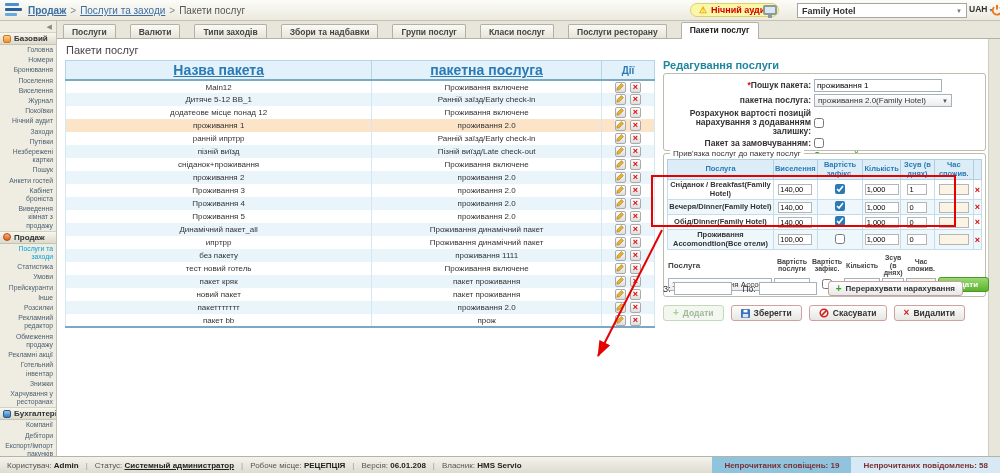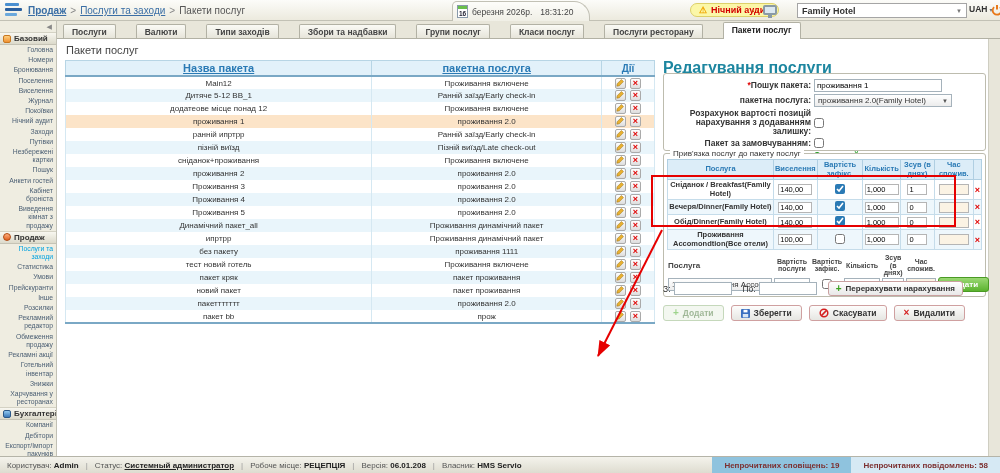--- a/index.html
+++ b/index.html
@@ -33,44 +33,44 @@
   .collapse { text-align:right; color:#888; font-size:7px; padding:2px 4px 1px; cursor:pointer; }
   .sb-head { min-height:13px; background:linear-gradient(#f8f7f0,#dcdacb); border-top:1px solid #d4d2c4; border-bottom:1px solid #c5c3b5; font-weight:bold; font-size:8px; color:#333; display:flex; align-items:center; gap:3px; padding:1px 0 1px 3px; cursor:pointer; }
   .sb-ico { width:8px; height:8px; border-radius:2px; flex:0 0 auto; }
   [data-name="base-section-icon"] { background:linear-gradient(#ffd080,#f09030); border:1px solid #c87820; }
   [data-name="sales-section-icon"] { background:linear-gradient(#ffb080,#e06020); border:1px solid #b04810; border-radius:50%; }
   [data-name="accounting-section-icon"] { background:linear-gradient(#90c8f0,#3a78b8); border:1px solid #2a5888; }
   .sb-item { text-align:right; padding:1px 3px 1px 1px; color:#4a5e73; font-size:6.8px; line-height:8.2px; cursor:pointer; }
   .sb-item.active { color:#00a2e0; }
 
   
-  .tabbar { position:absolute; left:57px; right:0; top:21px; height:18px; background:#e8e6da; display:flex; align-items:flex-end; gap:20px; padding:0 0 0 6px; }
+  .tabbar { position:absolute; left:57px; right:0; top:21px; height:18px; background:#e8e6da; display:flex; align-items:flex-end; gap:14px; padding:0 0 0 6px; }
   .tab { height:15px; padding:2px 8px; font-size:8.5px; font-weight:bold; color:#444; background:linear-gradient(#fafaf5,#e5e3d8); border:1px solid #b2b1a4; border-bottom:none; border-radius:2px 2px 0 0; white-space:nowrap; cursor:pointer; }
   .tab.active { background:#fff; height:17px; color:#222; position:relative; z-index:2; }
 
   
   .content { position:absolute; left:57px; right:0; top:38px; bottom:17px; background:#fff; border-top:1px solid #b2b1a4; }
   .rstrip { position:absolute; right:0; top:0; width:12px; bottom:0; background:#e8e6da; border-left:1px solid #cfcec2; }
   .page-title { position:absolute; left:9px; top:5px; font-size:11px; font-weight:normal; color:#444; }
 
   .pkg-wrap { position:absolute; left:8px; top:21px; width:590px; }
   table.pkg { width:100%; border-collapse:collapse; font-size:8px; border:1px solid #9cc2d8; border-bottom:2px solid #7aa8c5; }
   .pkg th { background:#e2f1fa; border:1px solid #b7d5e5; border-bottom:2px solid #7aa8c5; height:15px; padding:1px; }
   .pkg th:nth-child(1){ width:52%; } .pkg th:nth-child(2){ width:39%; } .pkg th:nth-child(3){ width:9%; }
-  .th-link { color:#2a7ab5; font-weight:bold; text-decoration:underline; font-size:11px; cursor:pointer; }
+  .th-link { color:#2a7ab5; font-weight:bold; text-decoration:underline; font-size:14px; cursor:pointer; }
   .th-plain { color:#2a7ab5; font-weight:bold; font-size:10px; }
   .pkg td { border-left:1px solid #d5e8f2; border-right:1px solid #d5e8f2; text-align:center; height:13px; padding:0 2px; color:#333; }
   .pkg tr.alt td { background:#e9f5fb; }
   .pkg tr.sel td { background:#fce4c8; }
   .mini-btn { display:inline-block; width:11px; height:11px; line-height:9px; background:linear-gradient(#fff,#ddd); border:1px solid #aaa; border-radius:2px; font-size:9px; margin:0 2px; cursor:pointer; text-align:center; vertical-align:middle; }
   .mini-btn.del { color:#e00000; font-weight:bold; }
 
   
   .edit-panel { position:absolute; left:606px; top:20px; width:325px; height:400px; font-size:8.5px; }
-  .ep-title { color:#1d86a0; font-weight:bold; font-size:16px; }
+  .ep-title { color:#1d86a0; font-weight:bold; font-size:11px; }
   .fs1 { position:absolute; left:0; top:14px; width:323px; height:78px; border:1px solid #bdbcae; border-radius:3px; background:#fff; padding:5px 4px 2px; }
   .frow { display:flex; align-items:center; margin-bottom:2px; }
   .flabel { width:146px; text-align:right; font-weight:bold; color:#333; padding-right:3px; font-size:8.5px; line-height:9px; }
   .req { color:#e00000; }
   .tinput { height:13px; border:1px solid #a5b2bb; font-size:8px; padding:0 2px; font-family:inherit; background:#fff; }
   .w128{width:128px} .w138{width:138px} .w58{width:58px} .w36{width:36px} .w30{width:30px} .w22{width:22px}
   .cream { background:#fbf3e4; }
   .sbox { height:13px; border:1px solid #a5b2bb; background:linear-gradient(#fff,#ececec); display:flex; align-items:center; justify-content:space-between; padding:0 3px; font-size:8px; overflow:hidden; white-space:nowrap; cursor:pointer; }
   .sbox .arr { font-size:6px; color:#555; margin-left:2px; }
   .cb { width:10px; height:10px; accent-color:#2a7ab5; }
@@ -128,25 +128,20 @@
 </head>
 <body>
 
 <header class="topbar" data-name="top-bar">
   <span class="logo" data-name="app-logo-icon"><svg width="17" height="14">
         <rect y="0" width="14" height="3" rx="1" fill="#4a8fd0"></rect>
         <rect y="5" width="17" height="3" rx="1" fill="#2a5f9e"></rect>
         <rect y="10" width="12" height="3" rx="1" fill="#6aa8dc"></rect>
       </svg></span>
   <nav class="breadcrumb" data-name="breadcrumb"><span class="bc-link" data-name="breadcrumb-link">Продаж</span><span class="bc-sep" data-name="breadcrumb-separator">&gt;</span><span class="bc-link" data-name="breadcrumb-link">Послуги та заходи</span><span class="bc-sep" data-name="breadcrumb-separator">&gt;</span><span class="bc-cur" data-name="breadcrumb-current">Пакети послуг</span></nav>
-  <div class="date-tab" data-name="date-display">
-    <span class="cal" data-name="calendar-icon"><span>16</span></span>
-    <span data-name="date-text">березня 2026р.</span>
-    <span class="tm" data-name="time-text">18:31:20</span>
-  </div>
   <div class="audit" data-name="night-audit-badge">
     <span class="warn" data-name="warning-icon">⚠</span>
     <span data-name="night-audit-label">Нічний аудит</span>
   </div>
   <span class="dots" data-name="status-dots-icon">..</span>
   <span class="monitor" data-name="workstation-icon"></span>
   <div class="hotel-select" data-name="hotel-select">
     <span data-name="hotel-select-value">Family Hotel</span>
     <span class="arr" data-name="chevron-down-icon">▼</span>
   </div>

